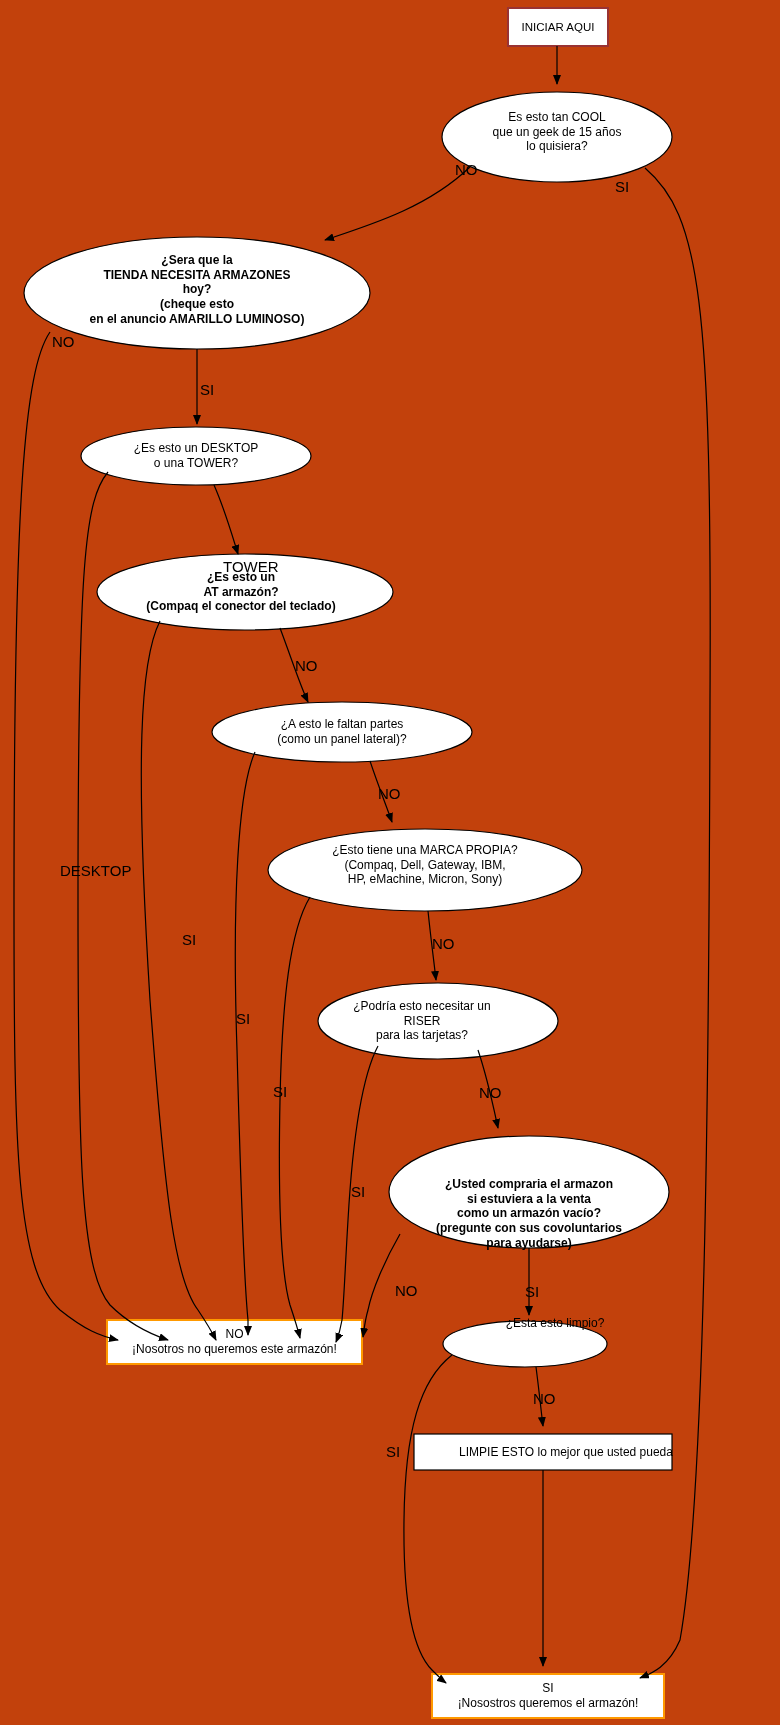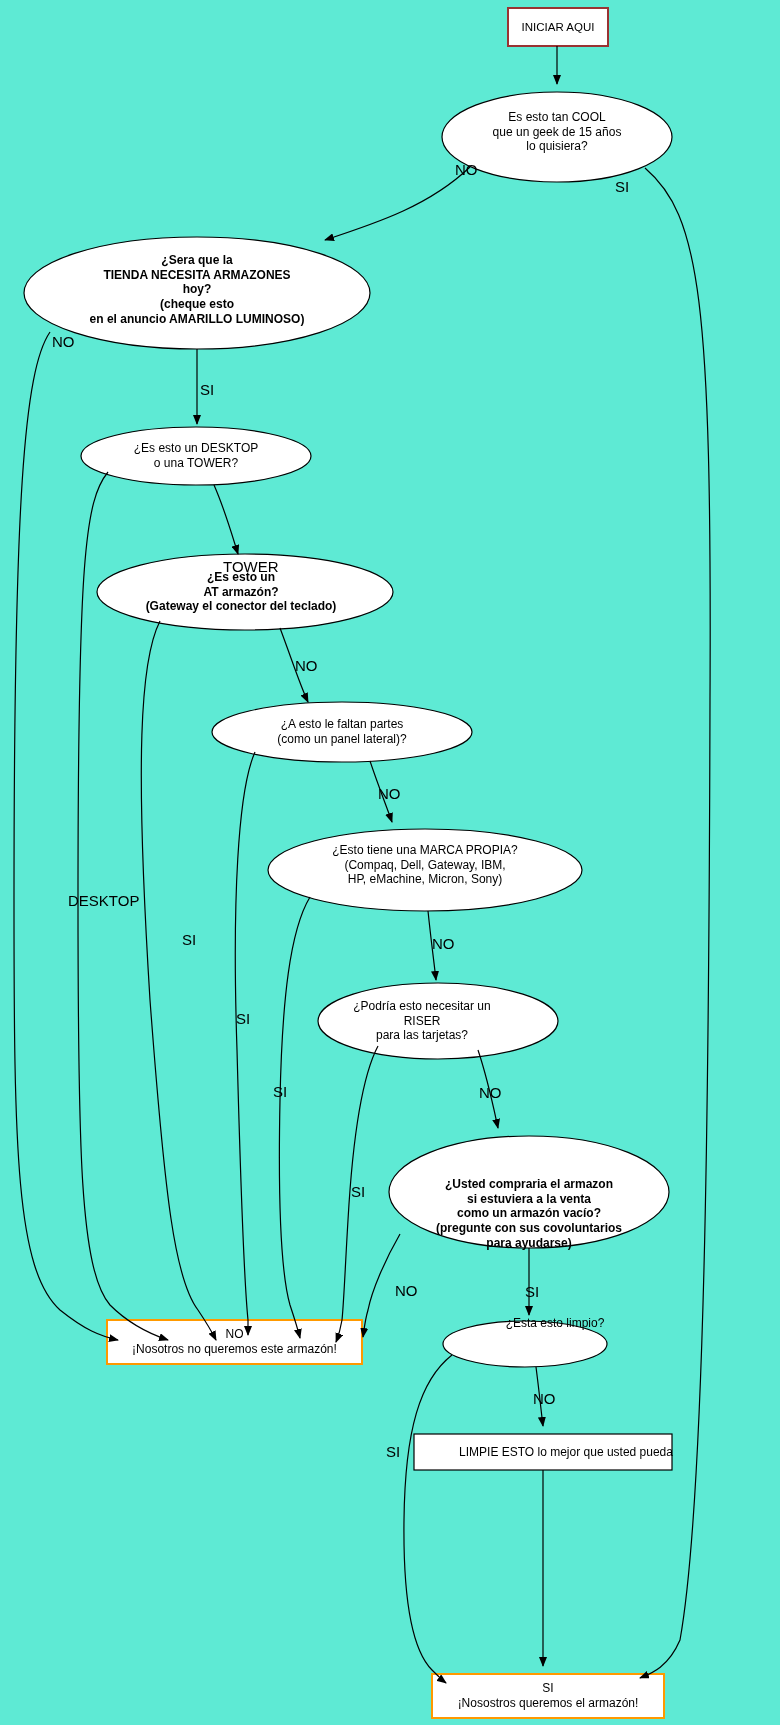--- a/index.html
+++ b/index.html
@@ -8,21 +8,21 @@
     background: #ffffff;
   }
   body {
     font-family: "Liberation Sans", sans-serif;
   }
   #flow-root {
     position: relative;
     width: 780px;
     height: 1725px;
     overflow: hidden;
-    background: #5eead4;
+    background: #c2410c;
   }
   #flow-svg {
     position: absolute;
     top: 0;
     left: 0;
     width: 780px;
     height: 1725px;
   }
   .node-text {
     position: absolute;
@@ -129,21 +129,21 @@
   </svg>
 
   <div class="node-text start-label" style="left:508px; top:20px; width:100px;">INICIAR AQUI</div>
 
   <div class="node-text" style="left:442px; top:110px; width:230px;"><span>Es esto tan COOL</span><br><span>que un geek de 15 años</span><br><span>lo quisiera?</span></div>
 
   <div class="node-text" style="left:27px; top:253px; width:340px;font-weight:bold;"><span>¿Sera que la</span><br><span>TIENDA NECESITA ARMAZONES</span><br><span>hoy?</span><br><span>(cheque esto</span><br><span>en el anuncio AMARILLO LUMINOSO)</span></div>
 
   <div class="node-text" style="left:86px; top:441px; width:220px;"><span>¿Es esto un DESKTOP</span><br><span>o una TOWER?</span></div>
 
-  <div class="node-text" style="left:101px; top:570px; width:280px;font-weight:bold;"><span>¿Es esto un</span><br><span>AT armazón?</span><br><span>(Gateway el conector del teclado)</span></div>
+  <div class="node-text" style="left:101px; top:570px; width:280px;font-weight:bold;"><span>¿Es esto un</span><br><span>AT armazón?</span><br><span>(Compaq el conector del teclado)</span></div>
 
   <div class="node-text" style="left:212px; top:717px; width:260px;text-align:center;"><span>¿A esto le faltan partes</span><br><span>(como un panel lateral)?</span></div>
 
   <div class="node-text" style="left:275px; top:843px; width:300px;"><span>¿Esto tiene una MARCA PROPIA?</span><br><span>(Compaq, Dell, Gateway, IBM,</span><br><span>HP, eMachine, Micron, Sony)</span></div>
 
   <div class="node-text" style="left:302px; top:999px; width:240px;"><span>¿Podría esto necesitar un</span><br><span>RISER</span><br><span>para las tarjetas?</span></div>
 
   <div class="node-text" style="left:389px; top:1177px; width:280px;font-weight:bold;"><span>¿Usted compraria el armazon</span><br><span>si estuviera a la venta</span><br><span>como un armazón vacío?</span><br><span>(pregunte con sus covoluntarios</span><br><span>para ayudarse)</span></div>
 
   <div class="node-text" style="left:443px; top:1316px; width:164px;margin-left:30px;">¿Esta esto limpio?</div>
@@ -152,21 +152,21 @@
 
   <div class="node-text" style="left:107px; top:1327px; width:255px;"><span>NO</span><br><span>¡Nosotros no queremos este armazón!</span></div>
 
   <div class="node-text" style="left:432px; top:1681px; width:232px;"><span>SI</span><br><span>¡Nosostros queremos el armazón!</span></div>
 
   <div class="edge-label big" style="left:455px; top:161px;">NO</div>
   <div class="edge-label big" style="left:615px; top:178px;">SI</div>
   <div class="edge-label big" style="left:52px; top:333px;">NO</div>
   <div class="edge-label big" style="left:200px; top:381px;">SI</div>
   <div class="edge-label big" style="left:223px; top:536px;margin-top:22px;">TOWER</div>
-  <div class="edge-label big" style="left:60px; top:892px;margin-left:8px;">DESKTOP</div>
+  <div class="edge-label big" style="left:60px; top:862px;">DESKTOP</div>
   <div class="edge-label big" style="left:295px; top:657px;">NO</div>
   <div class="edge-label big" style="left:182px; top:931px;">SI</div>
   <div class="edge-label big" style="left:378px; top:785px;">NO</div>
   <div class="edge-label big" style="left:236px; top:1010px;">SI</div>
   <div class="edge-label big" style="left:432px; top:935px;">NO</div>
   <div class="edge-label big" style="left:273px; top:1083px;">SI</div>
   <div class="edge-label big" style="left:479px; top:1084px;">NO</div>
   <div class="edge-label big" style="left:351px; top:1183px;">SI</div>
   <div class="edge-label big" style="left:395px; top:1282px;">NO</div>
   <div class="edge-label big" style="left:525px; top:1283px;">SI</div>

